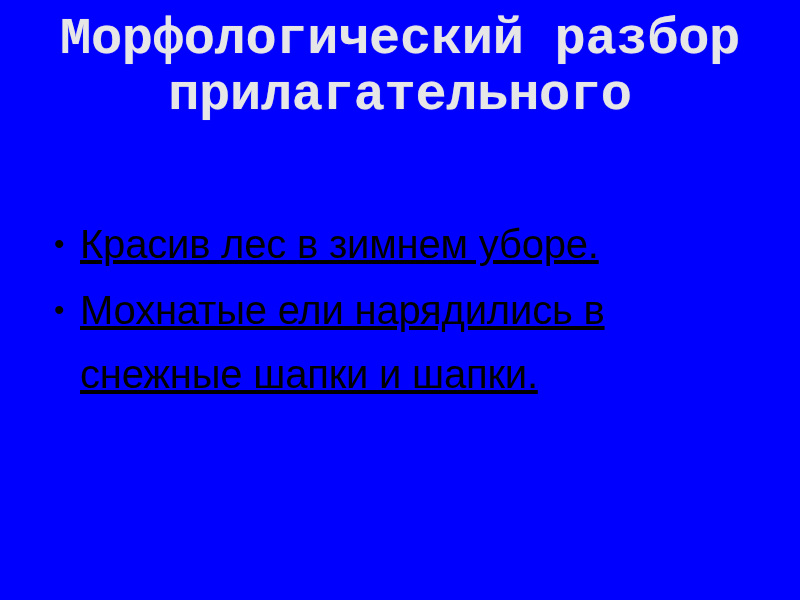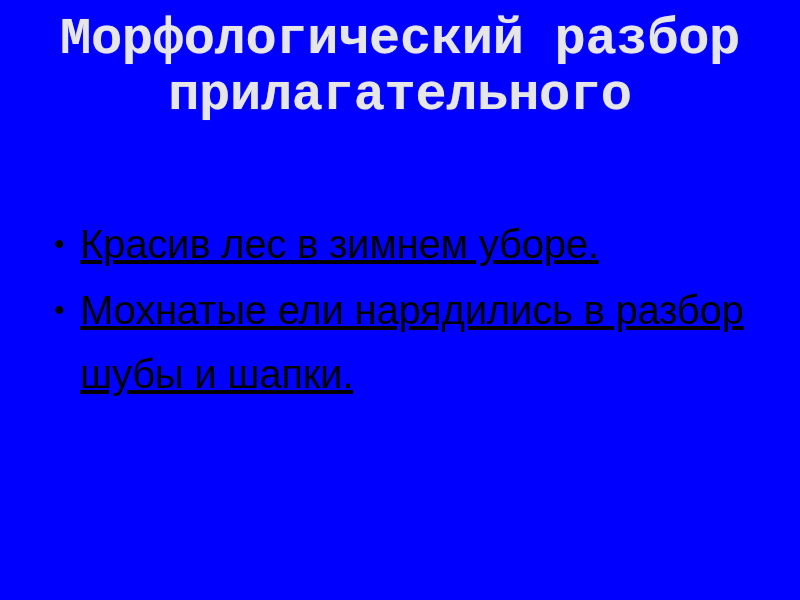--- a/index.html
+++ b/index.html
@@ -94,18 +94,18 @@
 
   <div id="body-block">
 
     <div class="bullet-item" style="color: rgb(0, 0, 0);">
       <span class="bullet-marker" style="color: rgb(0, 0, 0);">•</span>
       <span class="bullet-text">Красив лес в зимнем уборе.</span>
     </div>
 
     <div class="bullet-item" style="color: rgb(0, 0, 0);">
       <span class="bullet-marker" style="color: rgb(0, 0, 0);">•</span>
-      <span class="bullet-text">Мохнатые ели нарядились в разбор шубы и шапки.</span>
+      <span class="bullet-text">Мохнатые ели нарядились в снежные шапки и шапки.</span>
     </div>
 
   </div>
 
 </div>
 
 </body></html>

